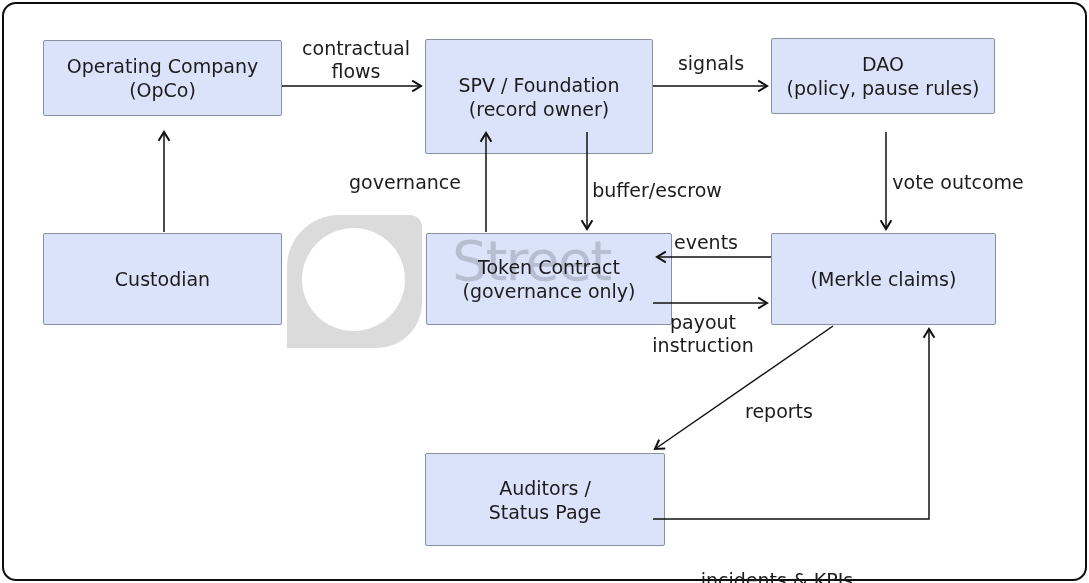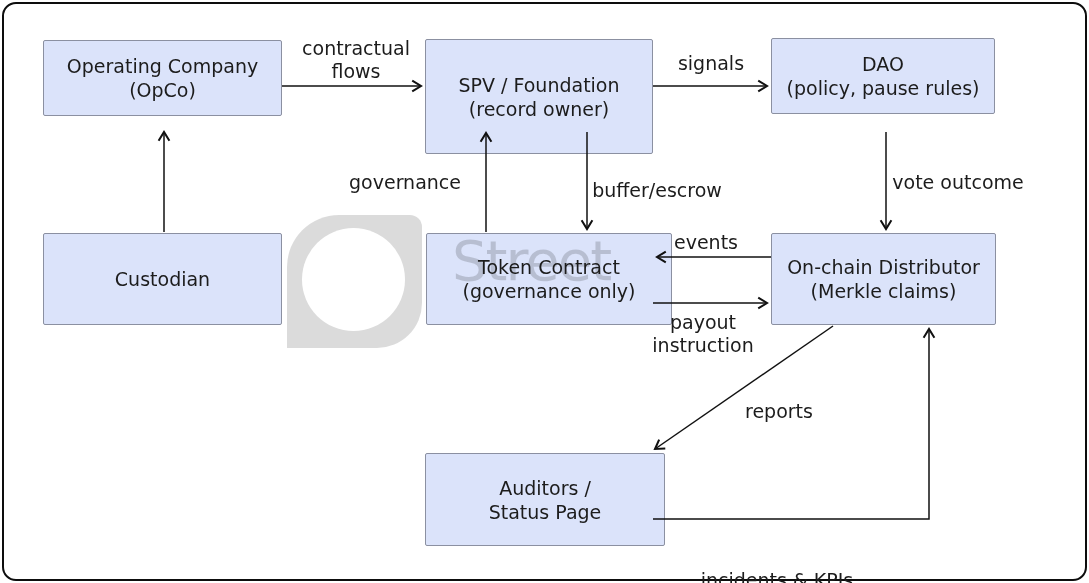--- a/index.html
+++ b/index.html
@@ -119,21 +119,20 @@
         <div class="line">(policy, pause rules)</div>
       </div>
       <div class="node" style="left: 43px; top: 233px; width: 239px; height: 92px;">
         <div class="line">Custodian</div>
       </div>
       <div class="node" style="left: 426px; top: 233px; width: 246px; height: 92px;">
         <div class="line">Token Contract</div>
         <div class="line">(governance only)</div>
       </div>
       <div class="node" style="left: 771px; top: 233px; width: 225px; height: 92px;">
-        <div class="line">On-chain Distributor</div>
         <div class="line">(Merkle claims)</div>
       </div>
       <div class="node" style="left: 425px; top: 453px; width: 240px; height: 93px;">
         <div class="line">Auditors /</div>
         <div class="line">Status Page</div>
       </div>
     </div>
 
   <svg class="edges" width="1089" height="583" viewBox="0 0 1089 583">
     <defs>

